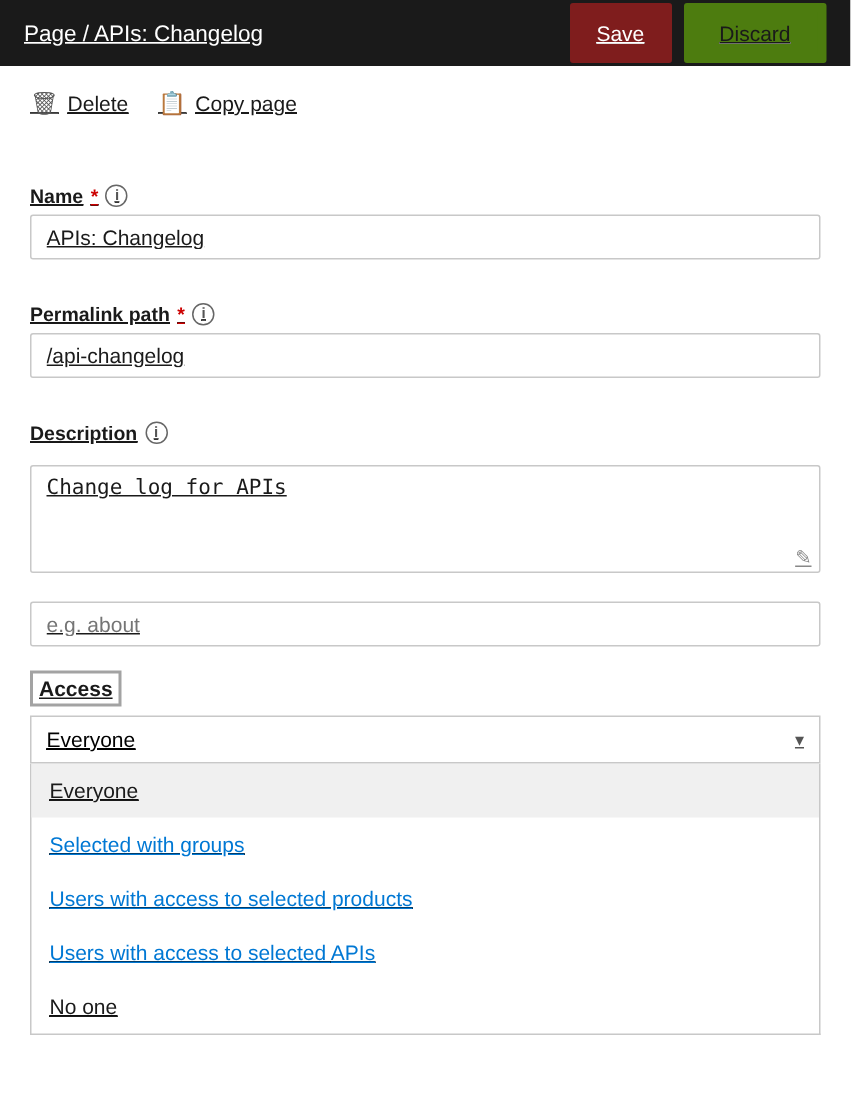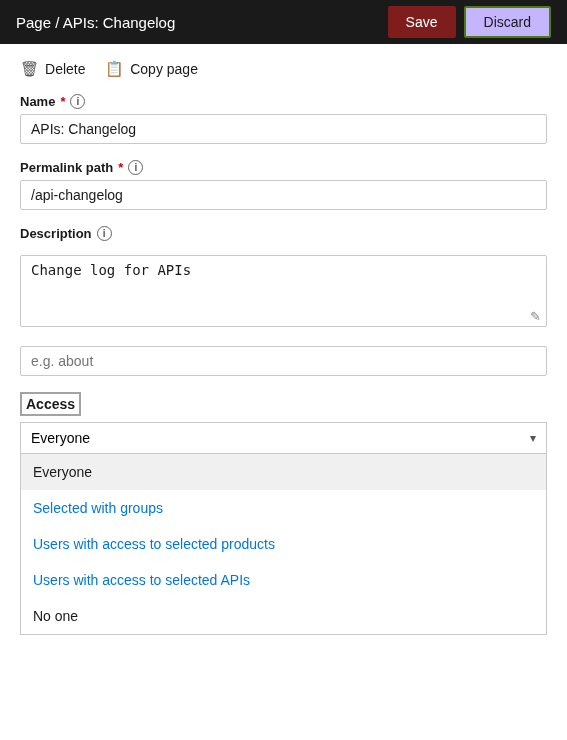--- a/index.html
+++ b/index.html
@@ -1,15 +1,15 @@
 <!DOCTYPE html>
 <html><head>
   <meta charset="utf-8">
   <style>
-    * { box-sizing: border-box; margin: 0; padding: 0; }
+    * { box-sizing: border-box; margin: 0; padding: 0; text-decoration: underline; }
     body {
       font-family: -apple-system, BlinkMacSystemFont, 'Segoe UI', sans-serif;
       font-size: 14px;
       background: #fff;
       width: 567px;
       min-height: 740px;
     }
 
     
     .header {
@@ -33,23 +33,23 @@
     .btn-save {
       background: #7f1d1d;
       color: #fff;
       border: none;
       padding: 6px 18px;
       font-size: 14px;
       cursor: pointer;
       border-radius: 2px;
     }
     .btn-discard {
-      background: #c4b5fd;
-      color: #1a1a1a;
-      border: 2px solid #4d7c0f;
+      background: #4d7c0f;
+      color: #1a1a1a;
+      border: 6px solid #4d7c0f;
       padding: 6px 18px;
       font-size: 14px;
       cursor: pointer;
       border-radius: 2px;
     }
 
     
     .toolbar {
       padding: 16px 20px 8px;
       display: flex;
@@ -81,20 +81,21 @@
     }
 
     .form-label {
       display: flex;
       align-items: center;
       gap: 5px;
       font-size: 13px;
       font-weight: 600;
       margin-bottom: 5px;
       color: #1a1a1a;
+      margin-top: 29px;
     }
     .required {
       color: #c00;
     }
     .info-icon {
       display: inline-flex;
       align-items: center;
       justify-content: center;
       width: 15px;
       height: 15px;

